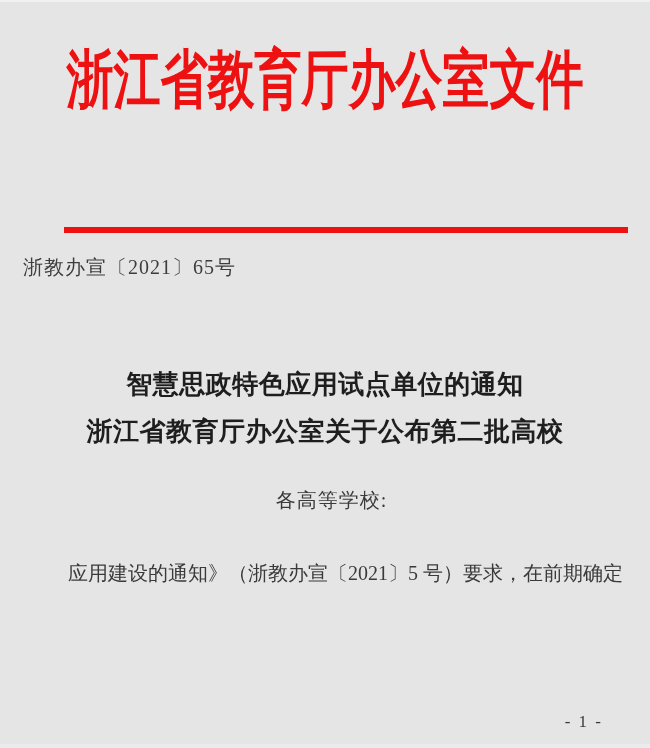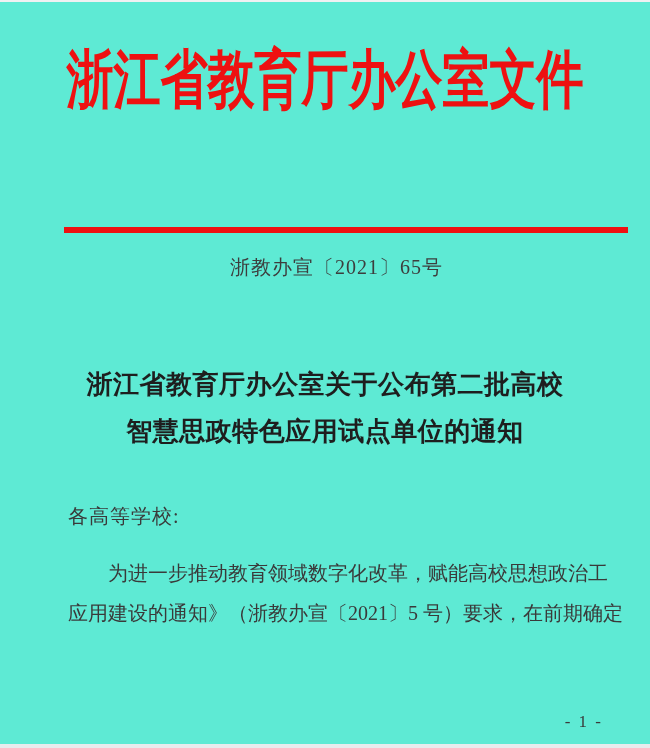--- a/index.html
+++ b/index.html
@@ -5,21 +5,21 @@
   html, body { margin: 0; padding: 0; }
   body {
     width: 650px; height: 748px;
     background: #ffffff;
     font-family: "Liberation Serif", "DejaVu Serif", serif;
     position: relative;
     overflow: hidden;
   }
   .page {
     position: absolute; inset: 0;
-    background: #5eead4;
+    background: #e5e5e5;
   }
   .edge-strip-top {
     position: absolute; top: 0; left: 0; right: 0; height: 2px;
     background: #f0f1f2;
   }
   .edge-strip-bottom {
     position: absolute; bottom: 0; left: 0; right: 0; height: 4px;
     background: #e9ebed;
   }
   .masthead {
@@ -33,39 +33,39 @@
     transform-origin: center top;
     white-space: nowrap;
   }
   .red-rule {
     position: absolute; top: 227px; left: 64px;
     width: 564px; height: 6px;
     background: #ee1111;
   }
   .doc-number {
     position: absolute; top: 253px; left: 0; right: 0;
-    text-align: center;
     font-size: 20px; line-height: 28px;
     color: #3d3d3d;
     letter-spacing: 1px;
     margin-left: 23px;
   }
   .doc-title {
     position: absolute; top: 361px; left: 40px; right: 40px;
     text-align: center;
     font-size: 26px; font-weight: bold;
     line-height: 47px;
     color: #1e1e1e;
     letter-spacing: 0.5px;
   }
   .salutation {
-    position: absolute; top: 501px; left: 68px; right: 55px;
+    position: absolute; top: 485px; left: 68px; right: 55px;
     font-size: 20px; line-height: 30px;
     color: #3a3a3a;
     letter-spacing: 1px;
+    text-align: center;
   }
   .body-paragraph {
     position: absolute; top: 553px; left: 68px; right: 55px;
     color: #3a3a3a;
   }
   .para-line {
     font-size: 20px; line-height: 40px;
     text-align: justify;
     text-align-last: justify;
     white-space: nowrap;
@@ -85,28 +85,27 @@
 
   <div class="edge-strip-top"></div>
 
   <div class="masthead">浙江省教育厅办公室文件</div>
 
   <div class="red-rule"></div>
 
   <div class="doc-number">浙教办宣〔2021〕65号</div>
 
   <div class="doc-title">
+    <div>智慧思政特色应用试点单位的通知</div>
     <div>浙江省教育厅办公室关于公布第二批高校</div>
-    <div>智慧思政特色应用试点单位的通知</div>
   </div>
 
   <div class="salutation">各高等学校:</div>
 
   <div class="body-paragraph">
-    <div class="para-line indent">为进一步推动教育领域数字化改革，赋能高校思想政治工</div>
     <div class="para-line">应用建设的通知》（浙教办宣〔2021〕5 号）要求，在前期确定</div>
   </div>
 
   <div class="page-number">- 1 -</div>
 
   <div class="edge-strip-bottom"></div>
 
 </div>
 
 </body></html>

